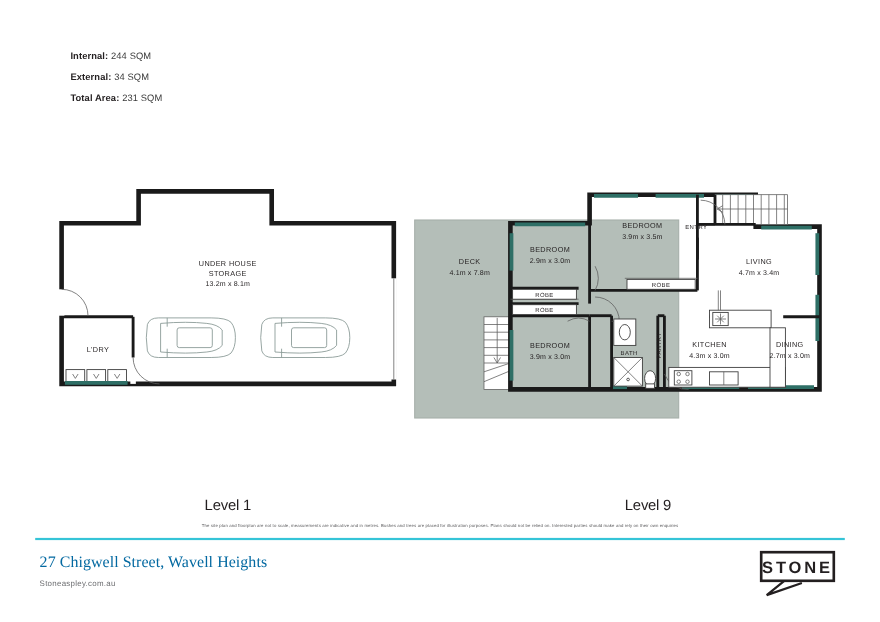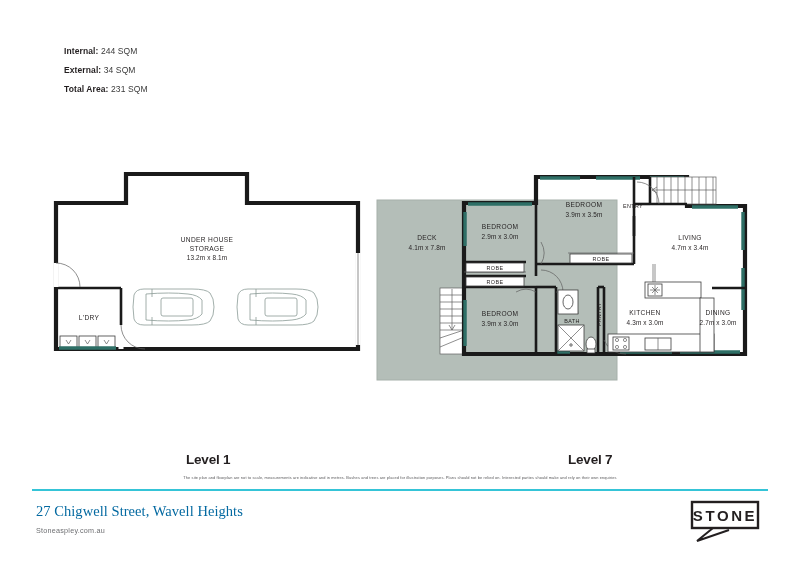--- a/index.html
+++ b/index.html
@@ -17,21 +17,21 @@
   .areas{position:absolute;left:44px;top:42px;}
   .area-row{font-size:8.5px;line-height:19px;letter-spacing:.1px;white-space:nowrap;}
   .area-row .k{font-weight:bold;padding-left:20px;}
   .area-row .v{font-weight:normal;color:#3a3a3a;}
 
   
   .plans{position:absolute;left:0;top:0;width:800px;height:460px;}
   svg.plan{position:absolute;left:0;top:0;width:800px;height:460px;}
 
   
-  .lvl{position:absolute;font-size:13.5px;font-weight:bold;letter-spacing:-.2px;}
+  .lvl{position:absolute;font-size:13.5px;font-weight:normal;letter-spacing:-.2px;}
   .lvl-1{left:186px;top:452px;}
   .lvl-2{left:568px;top:452px;}
 
   
   .disclaimer{
     position:absolute;left:0;top:475px;width:800px;
     text-align:center;font-size:3.9px;line-height:6px;color:#58585a;
     letter-spacing:.12px;
   }
 
@@ -274,21 +274,21 @@
       <text class="sml" x="601" y="314" transform="rotate(-90 601 314)">PANTRY</text>
 
       <text class="sml" x="495" y="270">ROBE</text>
       <text class="sml" x="495" y="284">ROBE</text>
       <text class="sml" x="601" y="261">ROBE</text>
     </g>
   </svg>
   </div>
 
   <div class="lvl lvl-1">Level 1</div>
-  <div class="lvl lvl-2">Level 7</div>
+  <div class="lvl lvl-2">Level 9</div>
 
   <div class="disclaimer">The site plan and floorplan are not to scale, measurements are indicative and in metres. Bushes and trees are placed for illustration purposes. Plans should not be relied on. Interested parties should make and rely on their own enquiries</div>
 
   <div class="rule"></div>
 
   <div class="addr">27 Chigwell Street, Wavell Heights</div>
   <div class="site">Stoneaspley.com.au</div>
 
   <div class="logo">
     <svg viewBox="0 0 84 44" width="84" height="44" xmlns="http://www.w3.org/2000/svg">

